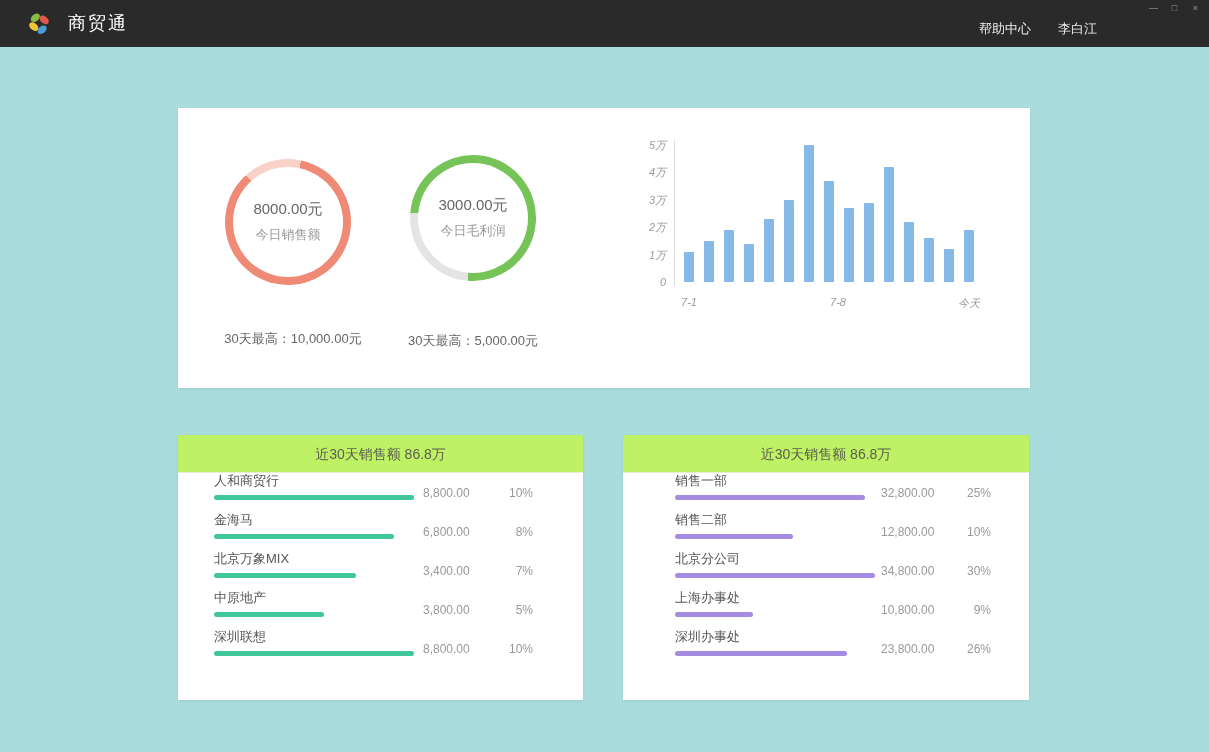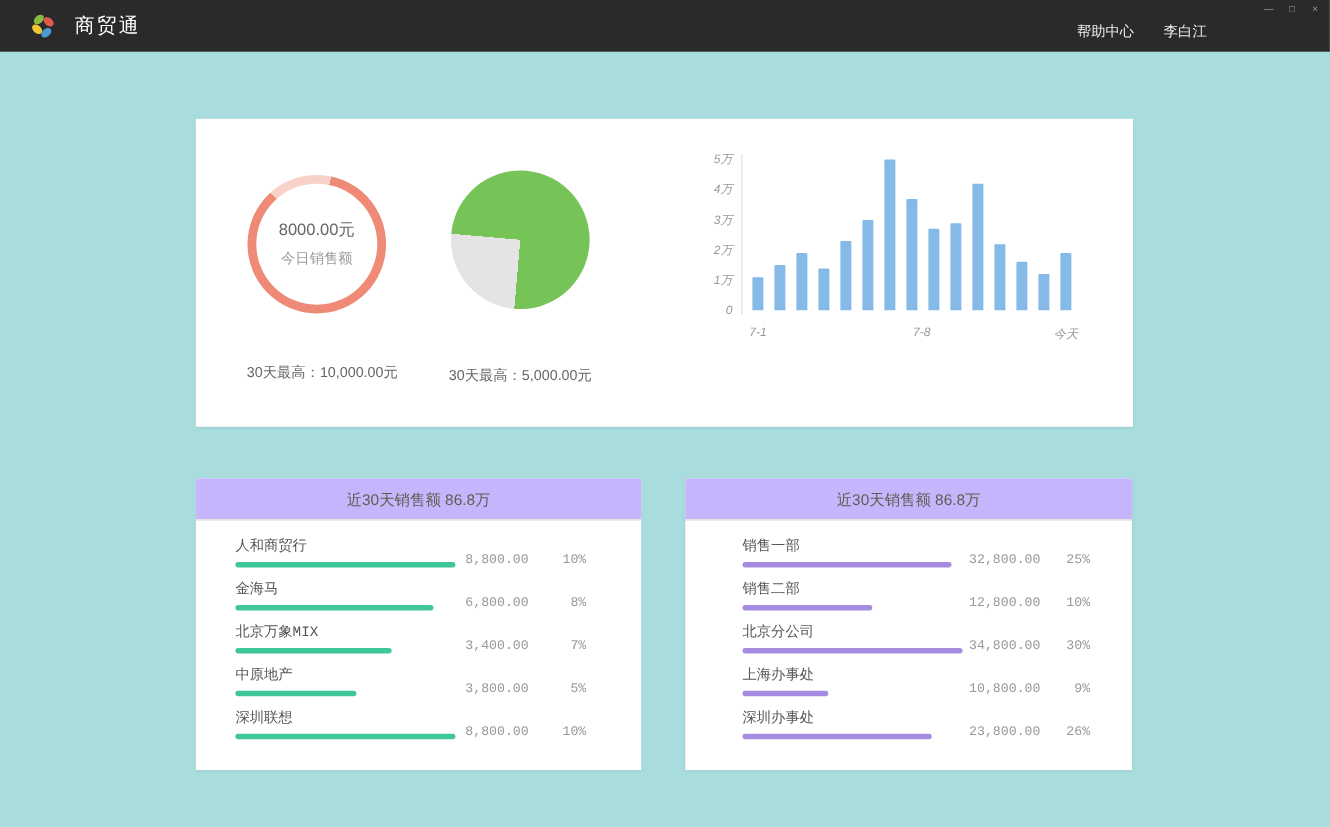--- a/index.html
+++ b/index.html
@@ -13,21 +13,21 @@
   .tb-right{position:absolute;right:112px;top:10px;height:37px;display:flex;align-items:center;gap:27px;}
   .tb-link{color:#ececec;font-size:13px;cursor:pointer;}
   .win-controls{position:absolute;top:2px;right:8px;display:flex;gap:10px;color:#9a9a9a;font-size:9px;line-height:12px;}
   .win-controls span{cursor:pointer;width:11px;text-align:center;}
 
   
   .card{position:absolute;background:#ffffff;box-shadow:0 1px 3px rgba(0,0,0,.07);}
   .card-top{left:178px;top:108px;width:852px;height:280px;}
   .card-bl{left:178px;top:435px;width:405px;height:265px;}
   .card-br{left:623px;top:435px;width:406px;height:265px;}
-  .card-header{height:38px;background:#c4b5fd;border-bottom:1px solid #eeead6;text-align:center;line-height:38px;font-size:14px;color:#5e5e50;}
+  .card-header{height:38px;background:#bef264;border-bottom:1px solid #eeead6;text-align:center;line-height:38px;font-size:14px;color:#5e5e50;}
 
   
   .donut{position:absolute;width:126px;height:126px;}
   .donut .ring{position:absolute;inset:0;border-radius:50%;}
   .donut .hole{position:absolute;inset:8px;background:#ffffff;border-radius:50%;display:flex;flex-direction:column;align-items:center;justify-content:center;gap:7px;}
   .donut .val{font-size:15px;color:#666666;}
   .donut .lab{font-size:13px;color:#999999;}
   .donut1{left:47px;top:51px;}
   .donut2{left:232px;top:47px;}
   .ring-footer{position:absolute;font-size:13px;color:#666666;text-align:center;}
@@ -38,21 +38,21 @@
   .chart{position:absolute;left:440px;top:30px;width:400px;height:235px;font-size:11px;color:#999999;}
   .yticks,.xticks{position:absolute;inset:0;font-style:italic;}
   .ytick{position:absolute;left:0;width:48px;text-align:right;transform:translateY(-50%);}
   .axis-y{position:absolute;left:56px;top:2px;width:1px;height:146px;background:#dedede;}
   .bars{position:absolute;left:66px;top:7px;height:137px;width:300px;display:flex;align-items:flex-end;gap:10px;}
   .bar{width:10px;border-radius:1px 1px 0 0;}
   .xtick{position:absolute;top:158px;transform:translateX(-50%);}
   .caption{position:absolute;left:66px;top:192px;width:310px;text-align:center;font-size:13px;color:#666666;}
 
   
-  .rows{padding-top:16px;font-family:Liberation Mono, monospace;}
+  .rows{}
   .row{position:relative;height:39px;margin:0 50px 0 36px;}
   .card-br .row{margin:0 38px 0 52px;}
   .row-name{font-size:13px;color:#555555;line-height:15px;}
   .row-bar{height:5px;border-radius:2.5px;margin-top:7px;}
   .row-val{position:absolute;right:0;top:13px;font-size:12px;color:#999999;display:flex;}
   .row-val .v{min-width:72px;}
   .row-val .p{min-width:38px;text-align:right;}
 </style>
 </head>
 <body>
@@ -86,20 +86,24 @@
       <div class="ring" style="background: conic-gradient(rgb(239, 138, 119) 0deg, rgb(239, 138, 119) 85%, rgb(248, 210, 201) 85%, rgb(248, 210, 201) 100%); transform: rotate(12deg);"></div>
       <div class="hole">
         <div class="val">8000.00元</div>
         <div class="lab">今日销售额</div>
       </div>
     </div>
     <div class="ring-footer rf1">30天最高：10,000.00元</div>
 
     <div class="donut donut2">
       <div class="ring" style="background: conic-gradient(rgb(118, 196, 87) 0deg, rgb(118, 196, 87) 75%, rgb(228, 228, 228) 75%, rgb(228, 228, 228) 100%); transform: rotate(-85deg);"></div>
+      <div class="hole">
+        <div class="val">3000.00元</div>
+        <div class="lab">今日毛利润</div>
+      </div>
     </div>
     <div class="ring-footer rf2">30天最高：5,000.00元</div>
 
     <div class="chart">
       <div class="yticks">
           <span class="ytick" style="top: 7px;">5万</span>
           <span class="ytick" style="top: 34.4px;">4万</span>
           <span class="ytick" style="top: 61.8px;">3万</span>
           <span class="ytick" style="top: 89.2px;">2万</span>
           <span class="ytick" style="top: 116.6px;">1万</span>

